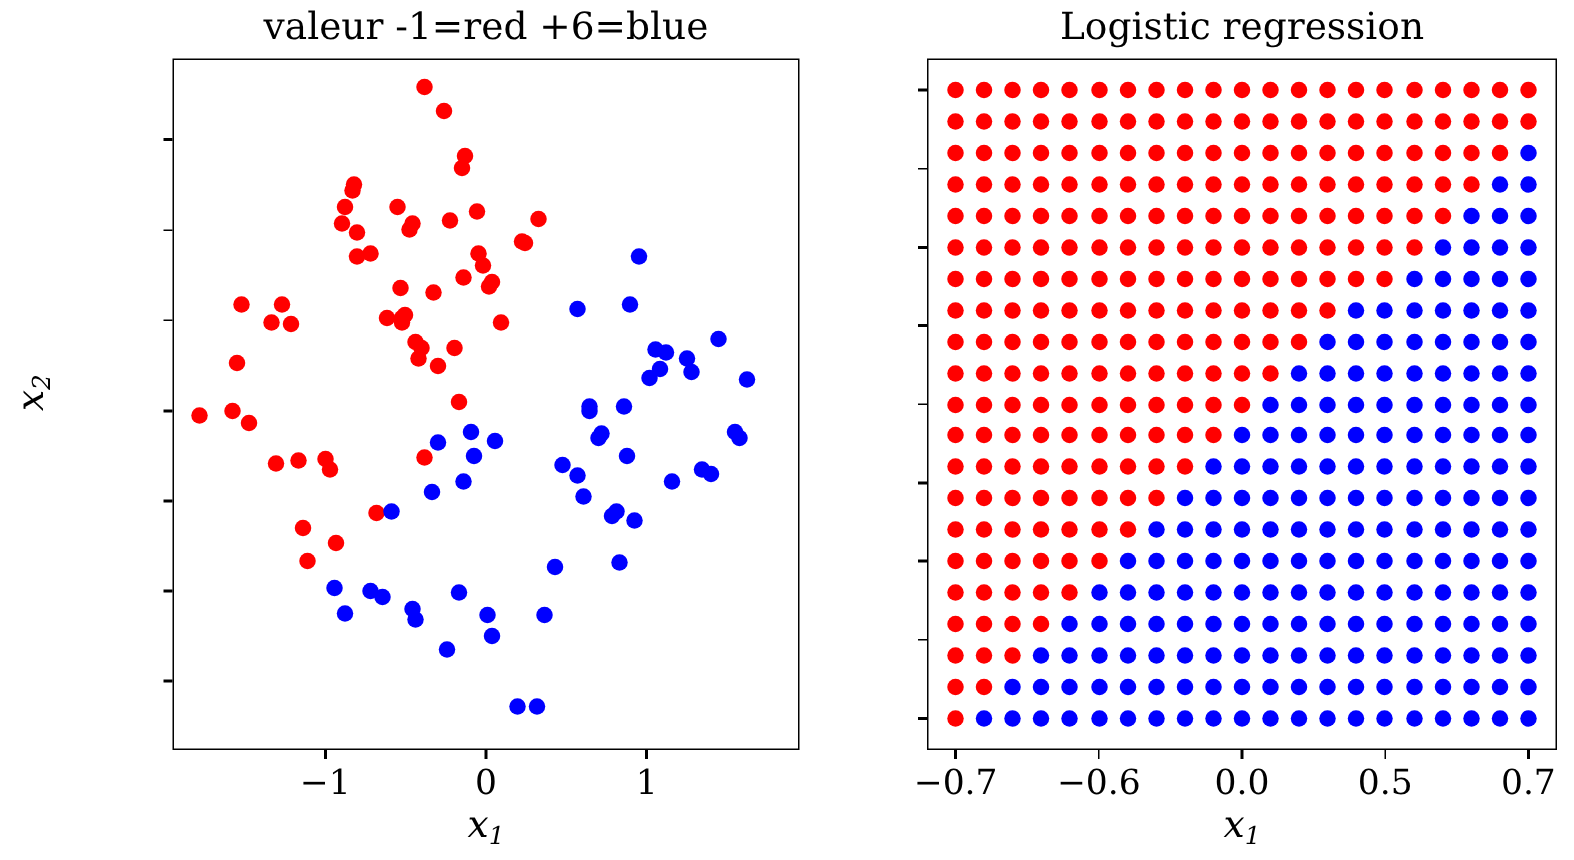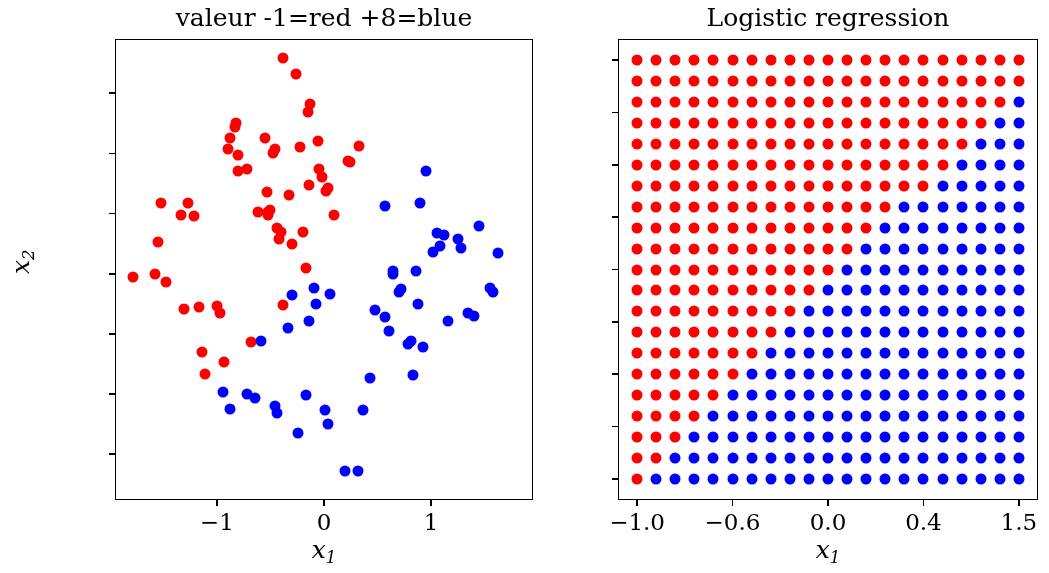--- a/index.html
+++ b/index.html
@@ -30,21 +30,21 @@
   .pt{position:absolute;border-radius:50%;transform:translate(-50%,-50%);}
   .pt.red{background:#FF0000;}
   .pt.blue{background:#0000FF;}
 </style>
 </head>
 <body>
 
 <div class="figure">
 
   <div class="panel">
-    <div class="title" id="title-left" style="left:115px;top:5px;width:418px;">valeur -1=red +8=blue</div>
+    <div class="title" id="title-left" style="left:115px;top:5px;width:418px;">valeur -1=red +6=blue</div>
 
     <div class="axes" id="axes-left" style="left:115px;top:39px;width:418px;height:461px;"></div>
 
     <div id="ticks-left">
         <div class="tick-y" style="left: 109px; top: 453.461px;"></div>
         <div class="tick-y" style="left: 109px; top: 393.278px;"></div>
         <div class="tick-y" style="left: 109px; top: 333.096px;"></div>
         <div class="tick-y" style="left: 109px; top: 272.913px;"></div>
         <div class="tick-y" style="left: 109px; top: 212.73px;"></div>
         <div class="tick-y" style="left: 109px; top: 152.547px;"></div>
@@ -181,29 +181,29 @@
         <div class="tick-y" style="left: 612px; top: 478.245px;"></div>
         <div class="tick-y" style="left: 612px; top: 425.859px;"></div>
         <div class="tick-y" style="left: 612px; top: 373.473px;"></div>
         <div class="tick-y" style="left: 612px; top: 321.086px;"></div>
         <div class="tick-y" style="left: 612px; top: 268.7px;"></div>
         <div class="tick-y" style="left: 612px; top: 216.314px;"></div>
         <div class="tick-y" style="left: 612px; top: 163.927px;"></div>
         <div class="tick-y" style="left: 612px; top: 111.541px;"></div>
         <div class="tick-y" style="left: 612px; top: 59.1545px;"></div>
         <div class="tick-x" style="left: 636.291px; top: 500px;"></div>
-        <div class="ticklabel x" style="left: 637.091px; top: 511px;">−1.0</div>
+        <div class="ticklabel x" style="left: 637.091px; top: 511px;">−0.7</div>
         <div class="tick-x" style="left: 731.745px; top: 500px;"></div>
         <div class="ticklabel x" style="left: 732.545px; top: 511px;">−0.6</div>
         <div class="tick-x" style="left: 827.2px; top: 500px;"></div>
         <div class="ticklabel x" style="left: 828px; top: 511px;">0.0</div>
         <div class="tick-x" style="left: 922.655px; top: 500px;"></div>
-        <div class="ticklabel x" style="left: 923.455px; top: 511px;">0.4</div>
+        <div class="ticklabel x" style="left: 923.455px; top: 511px;">0.5</div>
         <div class="tick-x" style="left: 1018.11px; top: 500px;"></div>
-        <div class="ticklabel x" style="left: 1018.91px; top: 511px;">1.5</div>
+        <div class="ticklabel x" style="left: 1018.91px; top: 511px;">0.7</div>
       </div>
     <div id="pts-right">
         <div class="pt red" style="width: 11px; height: 11px; left: 637.091px; top: 59.9545px;"></div>
         <div class="pt red" style="width: 11px; height: 11px; left: 656.182px; top: 59.9545px;"></div>
         <div class="pt red" style="width: 11px; height: 11px; left: 675.273px; top: 59.9545px;"></div>
         <div class="pt red" style="width: 11px; height: 11px; left: 694.364px; top: 59.9545px;"></div>
         <div class="pt red" style="width: 11px; height: 11px; left: 713.455px; top: 59.9545px;"></div>
         <div class="pt red" style="width: 11px; height: 11px; left: 732.545px; top: 59.9545px;"></div>
         <div class="pt red" style="width: 11px; height: 11px; left: 751.636px; top: 59.9545px;"></div>
         <div class="pt red" style="width: 11px; height: 11px; left: 770.727px; top: 59.9545px;"></div>

